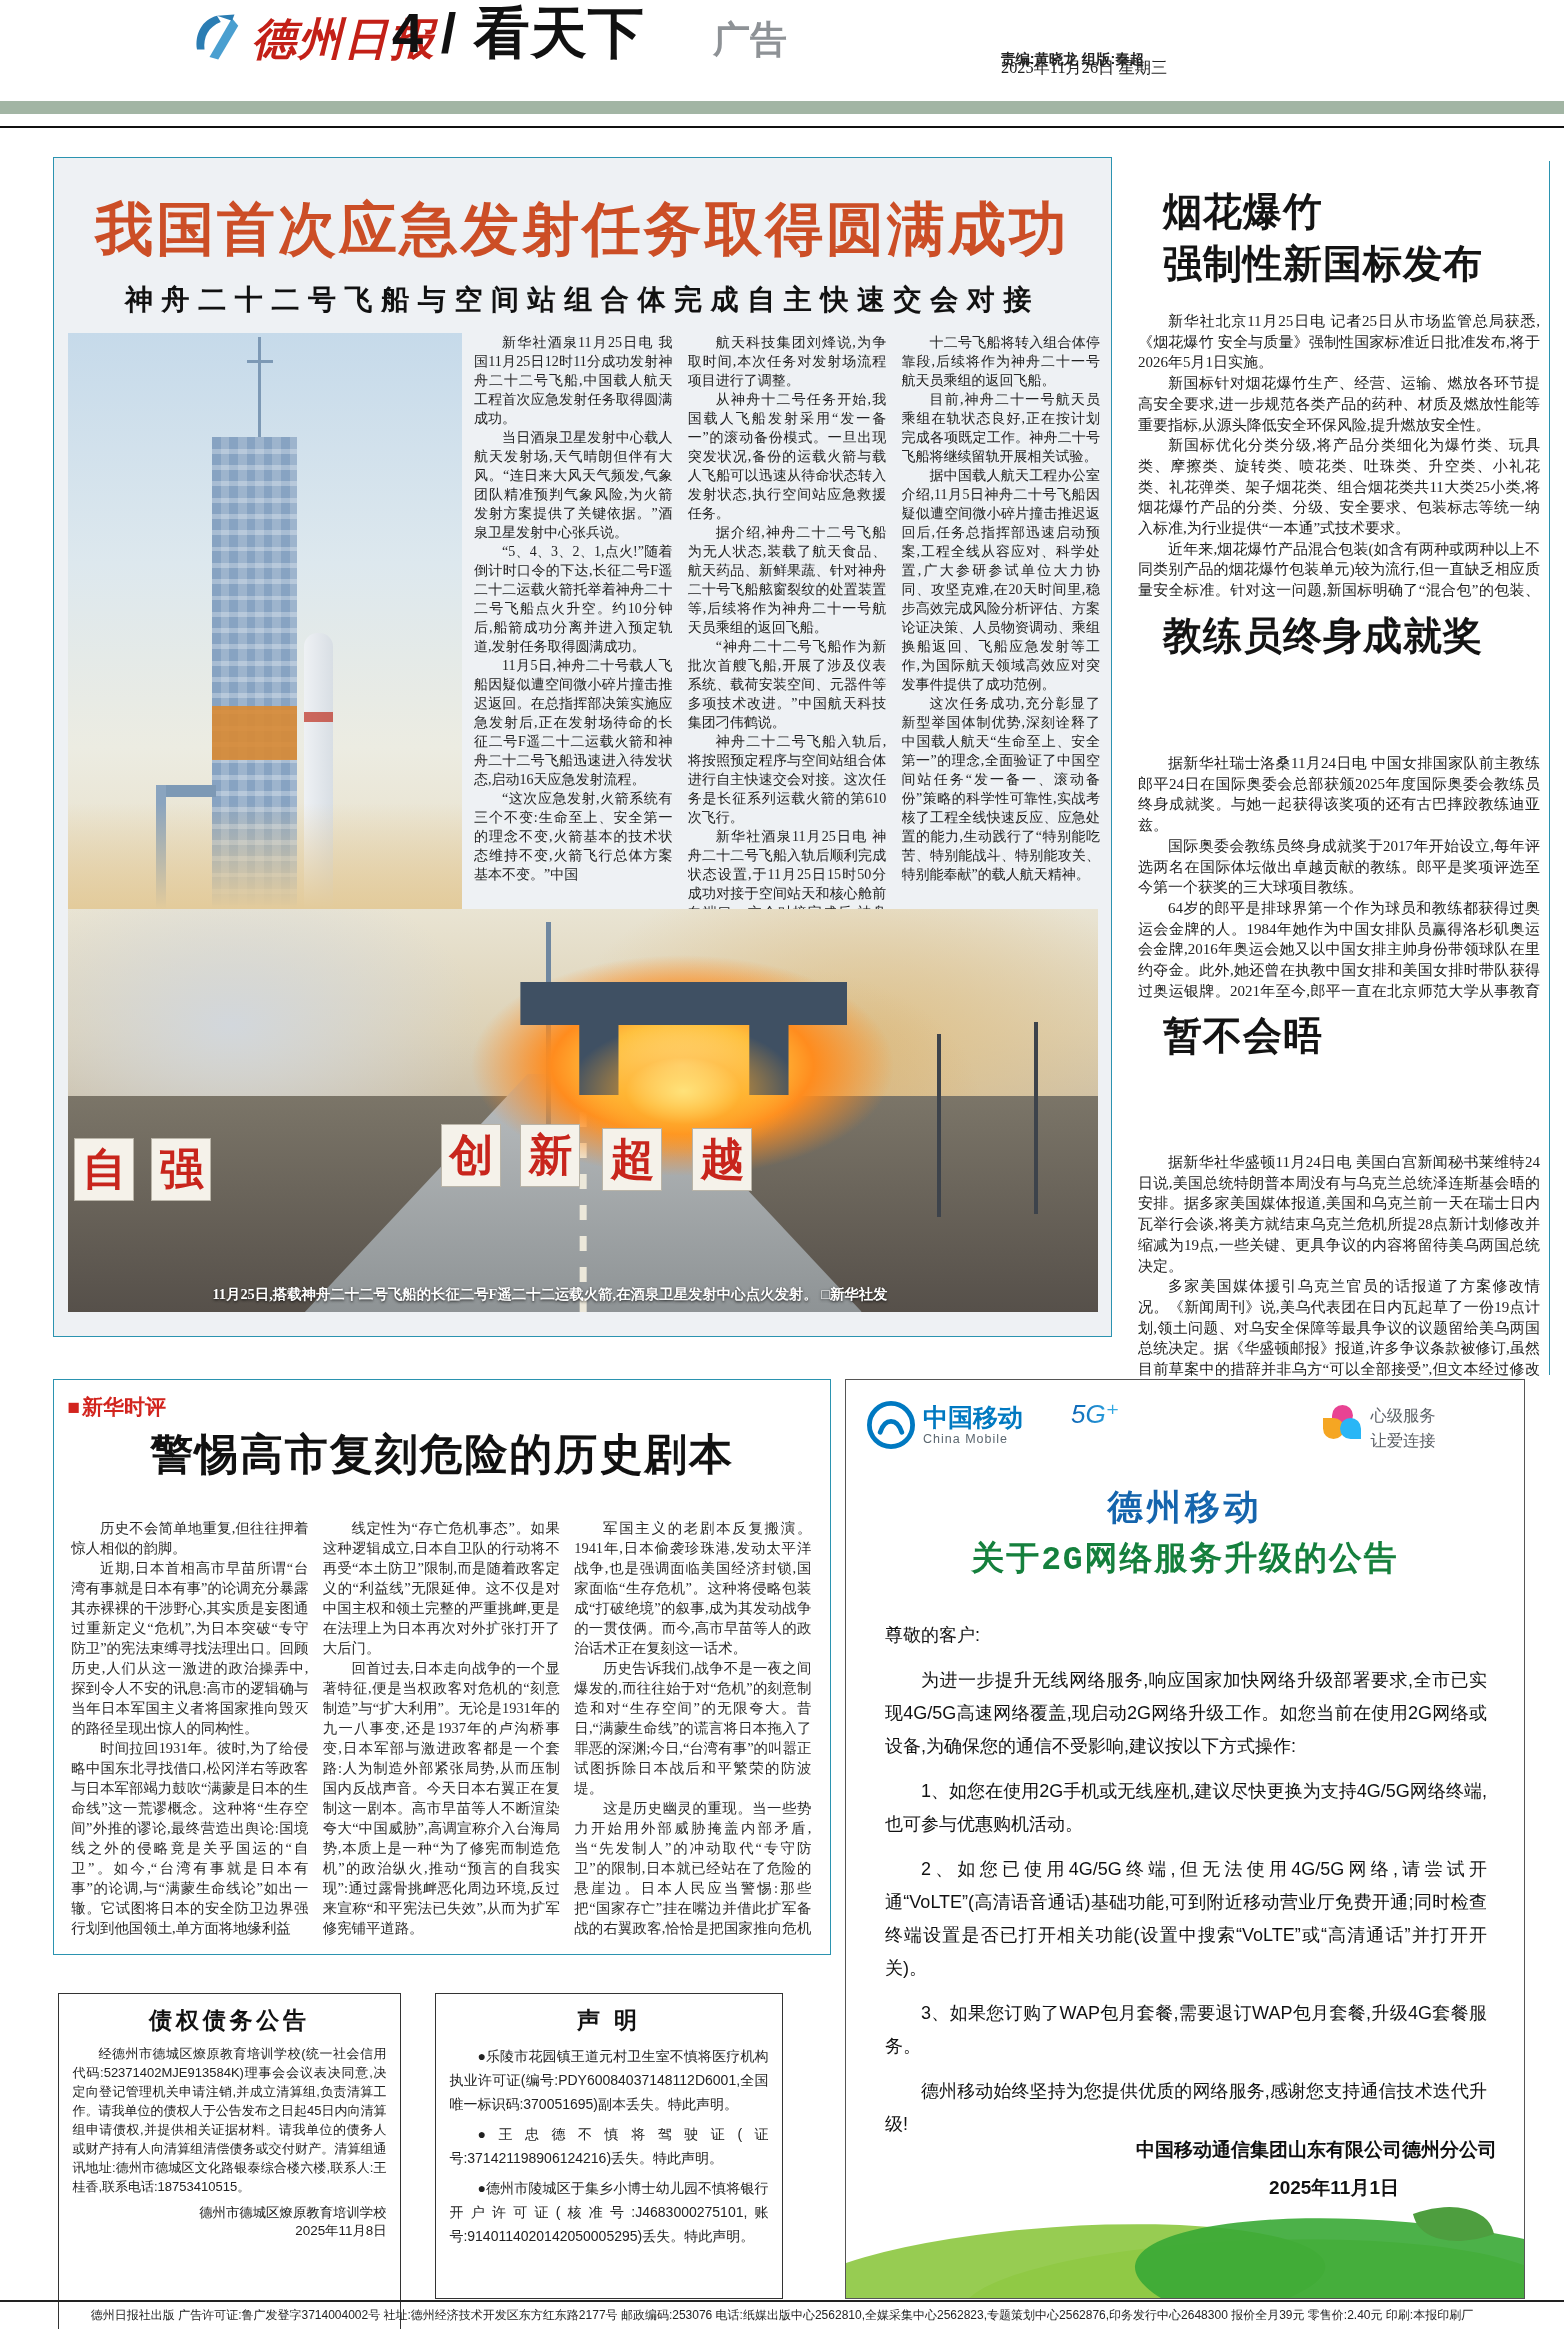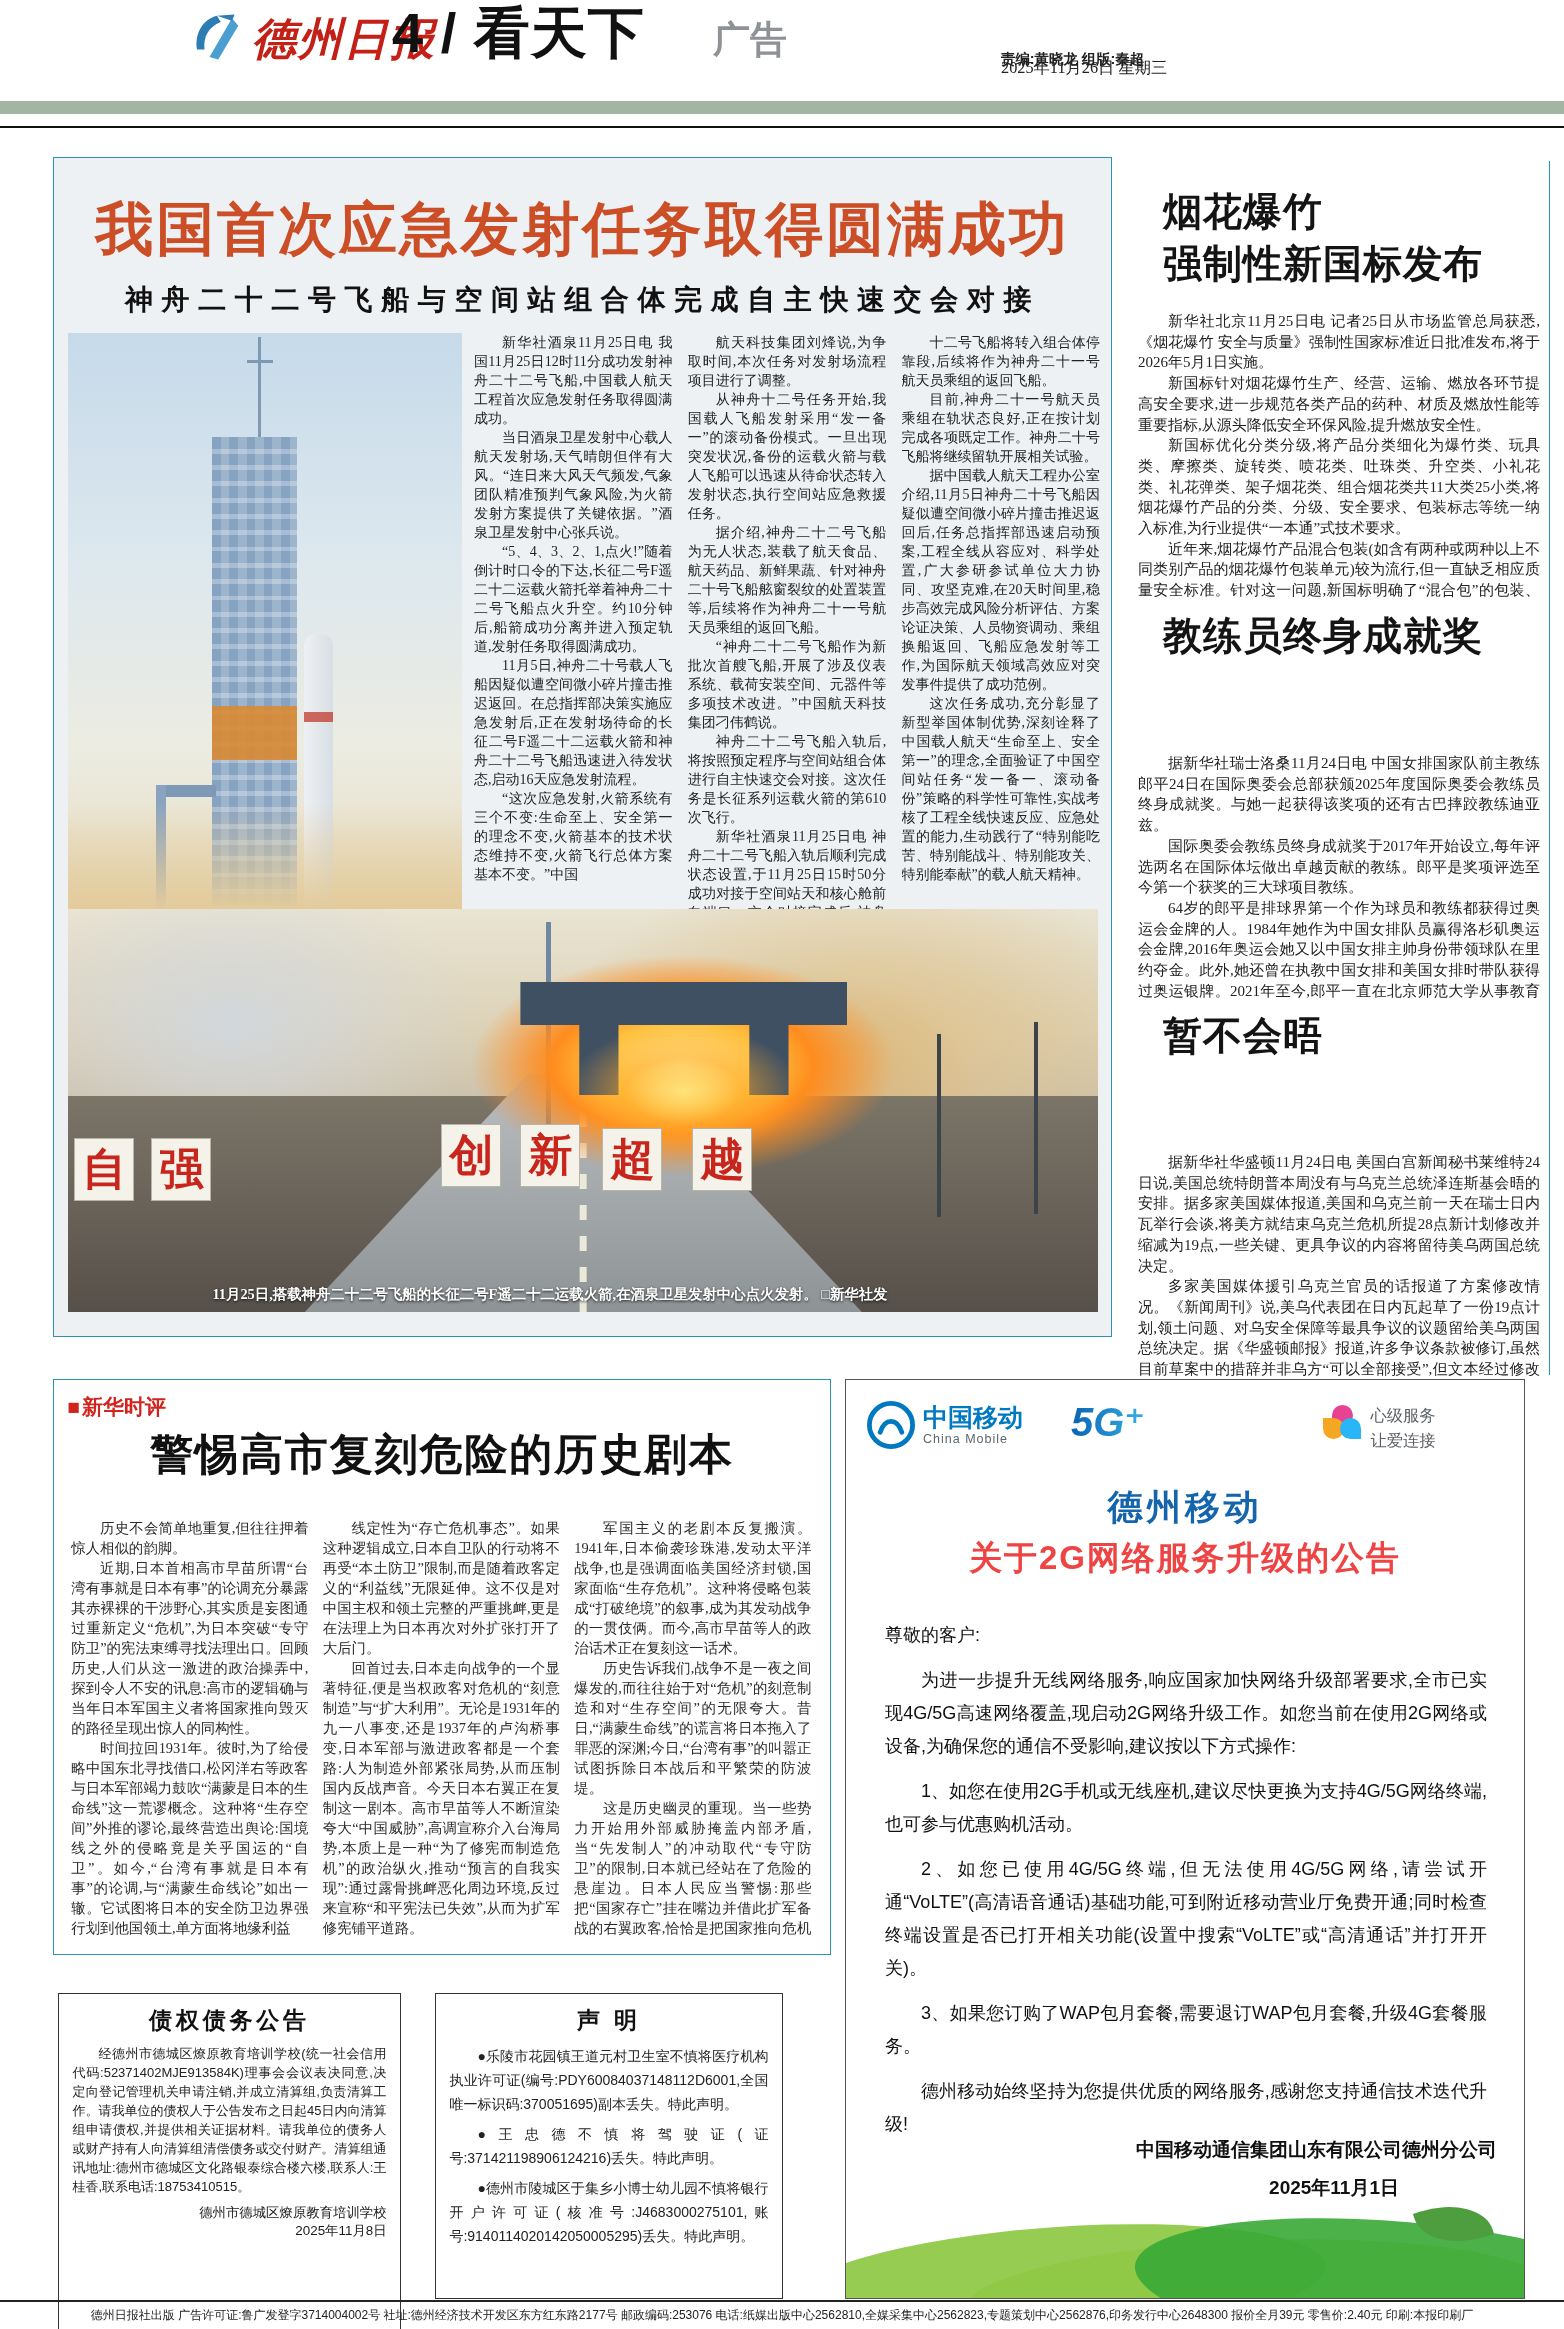--- a/index.html
+++ b/index.html
@@ -68,26 +68,26 @@
   .comm-cols{position:absolute;left:17.3px;top:138px;width:740px;height:419px;display:flex;gap:14.4px;}
   .ccol{flex:1;overflow:hidden;font-size:14.4px;line-height:20px;text-align:justify;color:#2a2a2a;}
   .ccol p{margin:0;text-indent:2em;}
 
   
   .ad-box{position:absolute;left:845px;top:1379px;width:680px;height:920px;border:1px solid #555;background:#fff;box-sizing:border-box;overflow:hidden;}
   .cm-logo-row{position:absolute;left:21px;top:19px;width:638px;height:61px;}
   .cm-mark{position:absolute;left:0;top:1.9px;width:48px;height:48px;}
   .cm-brand{position:absolute;left:56px;top:1.9px;font-size:25px;font-weight:900;color:#0079c1;font-family:"Liberation Sans","DejaVu Sans",sans-serif;}
   .cm-brand-en{position:absolute;left:56px;top:33px;font-size:12.5px;color:#5b6770;font-family:"Liberation Sans","DejaVu Sans",sans-serif;letter-spacing:1px;}
-  .cm-5g{position:absolute;left:204px;top:0px;font-size:40px;font-weight:700;font-style:italic;color:#1e88d2;font-family:"Liberation Sans","DejaVu Sans",sans-serif;background:linear-gradient(90deg,#0a63b4,#35b1e8);-webkit-background-clip:text;background-clip:text;-webkit-text-fill-color:transparent;}
+  .cm-5g{position:absolute;left:204px;top:0px;font-size:26px;font-weight:400;font-style:italic;color:#1e88d2;font-family:"Liberation Sans","DejaVu Sans",sans-serif;background:linear-gradient(90deg,#0a63b4,#35b1e8);-webkit-background-clip:text;background-clip:text;-webkit-text-fill-color:transparent;}
   .cm-flower{position:absolute;right:144px;top:5.8px;width:38px;height:38px;}
   .cm-petal{position:absolute;width:21px;height:21px;border-radius:50% 50% 50% 0;}
   .cm-slogan{position:absolute;right:9.6px;top:3.8px;width:125px;text-align:left;font-size:16.3px;color:#5b6066;line-height:25px;font-family:"Liberation Sans","DejaVu Sans",sans-serif;}
   .ad-title1{position:absolute;left:0;top:104px;width:100%;text-align:center;font-size:35px;font-weight:900;color:#1565ad;font-family:"Liberation Sans","DejaVu Sans",sans-serif;letter-spacing:3.8px;}
-  .ad-title2{position:absolute;left:0;top:156px;width:100%;text-align:center;font-size:33px;font-weight:900;color:#ef4444;font-family:Liberation Sans, sans-serif;letter-spacing:1.9px;}
+  .ad-title2{position:absolute;left:0;top:156px;width:100%;text-align:center;font-size:33px;font-weight:900;color:#15803d;font-family:Liberation Mono, monospace;letter-spacing:1.9px;}
   .ad-body{position:absolute;left:27px;top:227px;width:626px;font-size:18px;line-height:33px;text-align:justify;color:#111;font-family:"Liberation Sans","DejaVu Sans",sans-serif;}
   .ad-body p{margin:12px;text-indent:2em;}
   .ad-body p.no-indent{text-indent:0;}
   .ad-sign{position:absolute;right:27px;top:757px;width:615px;text-align:right;font-size:19px;font-weight:bold;color:#111;font-family:"Liberation Sans","DejaVu Sans",sans-serif;}
   .ad-date{position:absolute;right:125px;top:795px;font-size:19px;font-weight:bold;color:#111;font-family:"Liberation Sans","DejaVu Sans",sans-serif;}
   .ad-wave1{position:absolute;left:-58px;bottom:-44px;width:538px;height:115px;background:#8cc63f;border-radius:50%;transform:rotate(-4deg);opacity:.9;}
   .ad-wave2{position:absolute;left:288px;bottom:-58px;width:538px;height:134px;background:#39a935;border-radius:50%;transform:rotate(5deg);opacity:.9;}
   .ad-wave3{position:absolute;left:115px;bottom:-67px;width:596px;height:125px;background:#a5d65e;border-radius:50%;transform:rotate(-2deg);opacity:.8;}
   .ad-leaf{position:absolute;right:35px;bottom:52px;width:71px;height:44px;background:#4e9e3f;border-radius:0 90% 0 90%;transform:rotate(-18deg);}
 

